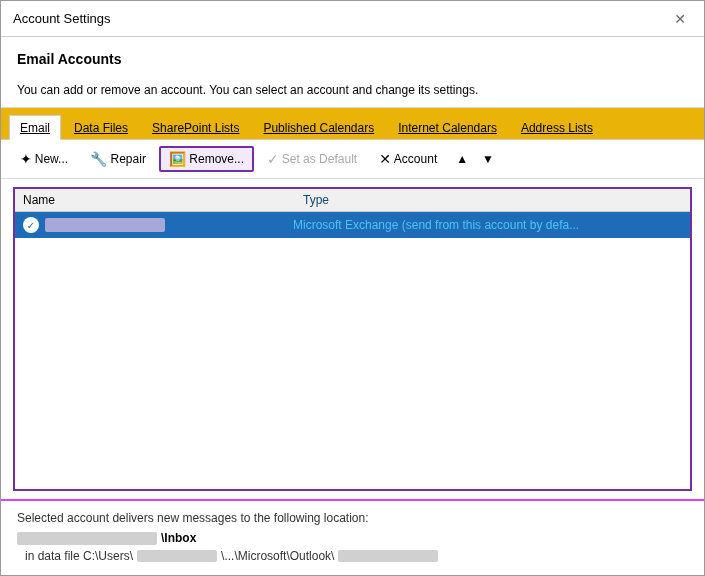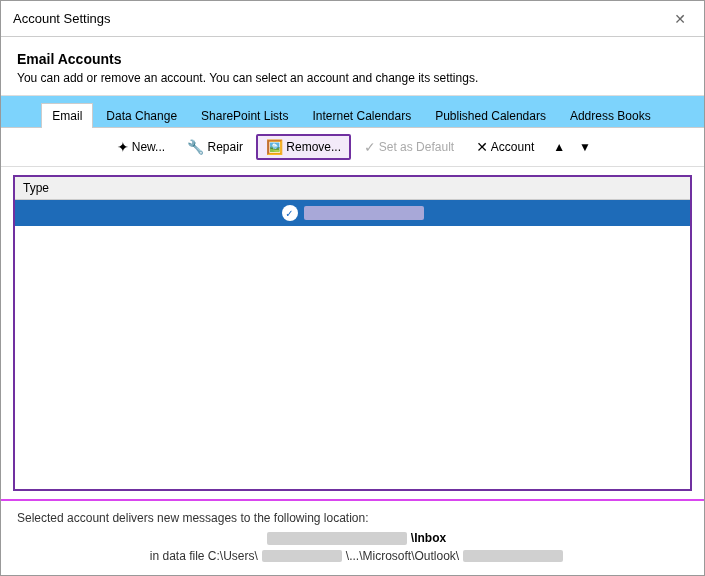--- a/index.html
+++ b/index.html
@@ -1,15 +1,15 @@
 <!DOCTYPE html>
 <html><head>
   <meta charset="utf-8">
   <style>
-    * { box-sizing: border-box; margin: 0; padding: 0; justify-content: center; }
+    * { box-sizing: border-box; margin: 0; padding: 0; }
     body {
       font-family: 'Segoe UI', Arial, sans-serif;
       font-size: 13px;
       background: #f0f0f0;
       display: flex;
       justify-content: center;
       align-items: center;
       width: 705px;
       height: 576px;
     }
@@ -44,32 +44,33 @@
       padding: 2px 6px;
     }
     .header-section {
       padding: 14px 16px 10px 16px;
       border-bottom: 1px solid #ddd;
     }
     .header-title {
       font-size: 14px;
       font-weight: bold;
       color: #000;
-      margin-bottom: 4px;
+      margin-bottom: 16px;
     }
     .header-desc {
       font-size: 12px;
       color: #000000;
     }
     .tabs-bar {
       display: flex;
       border-bottom: 1px solid #ccc;
-      background: #7dd3fc;
+      background: #eab308;
       padding: 0 8px;
       padding-top: 6px;
+      text-decoration: underline;
     }
     .tab {
       padding: 5px 10px;
       cursor: pointer;
       font-size: 12px;
       border: 1px solid transparent;
       border-bottom: none;
       background: transparent;
       color: #000;
       margin-right: 2px;
@@ -132,21 +133,21 @@
     .col-name {
       width: 280px;
       font-size: 12px;
       font-weight: normal;
       color: #000;
     }
     .col-type {
       flex: 1;
       font-size: 12px;
       font-weight: normal;
-      color: #000000;
+      color: #0c4a6e;
     }
     .table-row {
       display: flex;
       align-items: center;
       padding: 4px 8px;
       background: #1e6bb8;
       color: #fff;
       min-height: 26px;
     }
     .row-name-cell {
@@ -184,21 +185,20 @@
       border-top: 2px solid #d946ef;
     }
     .footer-text {
       font-size: 12px;
       color: #333;
       margin-bottom: 6px;
     }
     .footer-location {
       display: flex;
       align-items: center;
-      margin-left: 8px;
       margin-bottom: 4px;
     }
     .location-redacted {
       background: #d0d0d0;
       height: 13px;
       width: 140px;
       display: inline-block;
       border-radius: 2px;
       margin-right: 4px;
     }
@@ -232,25 +232,25 @@
     <button class="close-btn">✕</button>
   </div>
 
   <div class="header-section">
     <div class="header-title">Email Accounts</div>
     <div class="header-desc">You can add or remove an account. You can select an account and change its settings.</div>
   </div>
 
   <div class="tabs-bar">
     <div class="tab active">Email</div>
-    <div class="tab">Data Change</div>
+    <div class="tab">Data Files</div>
     <div class="tab">SharePoint Lists</div>
+    <div class="tab">Published Calendars</div>
     <div class="tab">Internet Calendars</div>
-    <div class="tab">Published Calendars</div>
-    <div class="tab">Address Books</div>
+    <div class="tab">Address Lists</div>
   </div>
 
   <div class="toolbar">
     <button class="toolbar-btn">
       <span class="toolbar-btn-icon">✦</span>
       <span>New...</span>
     </button>
     <button class="toolbar-btn">
       <span class="toolbar-btn-icon">🔧</span>
       <span>Repair</span>
@@ -269,27 +269,29 @@
     </button>
     <div class="up-down-btns">
       <button class="toolbar-btn" style="padding:2px 5px;">▲</button>
       <button class="toolbar-btn" style="padding:2px 5px;">▼</button>
     </div>
   </div>
 
   <div class="content-area">
     <div class="accounts-table">
       <div class="table-header">
+        <div class="col-name">Name</div>
         <div class="col-type">Type</div>
       </div>
       <div class="table-row">
         <div class="row-name-cell">
           <div class="check-icon">✓</div>
           <span class="name-redacted"></span>
         </div>
+        <div class="row-type-cell">Microsoft Exchange (send from this account by defa...</div>
       </div>
     </div>
   </div>
 
   <div class="footer-section">
     <div class="footer-text">Selected account delivers new messages to the following location:</div>
     <div class="footer-location">
       <span class="location-redacted"></span>
       <span class="location-inbox">\Inbox</span>
     </div>

